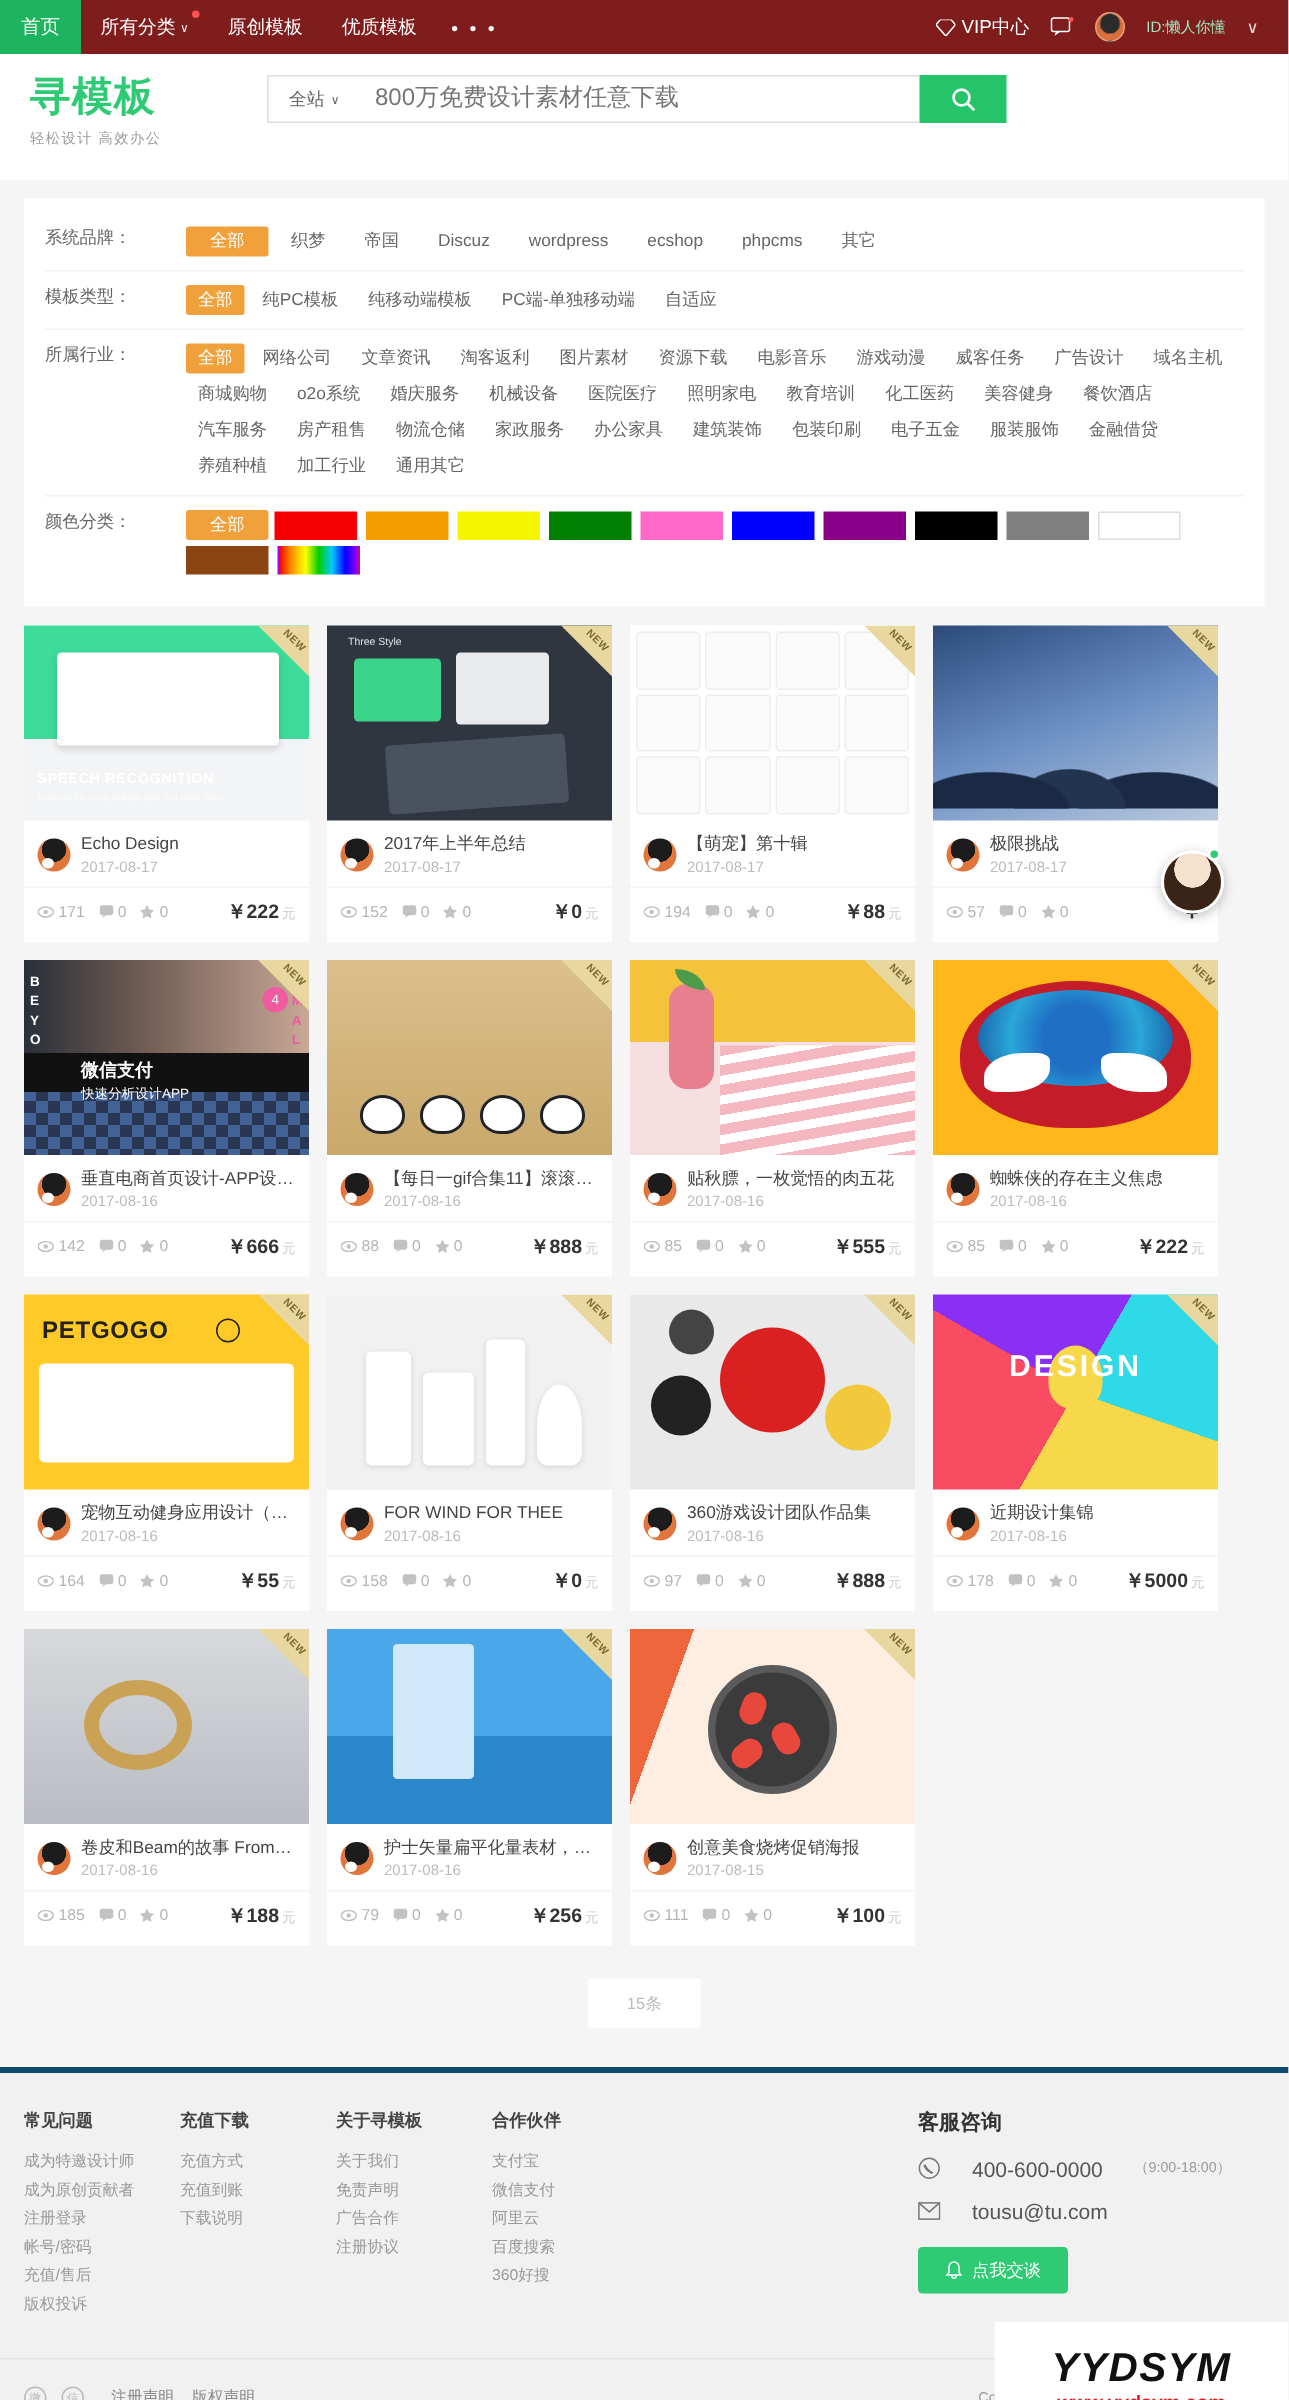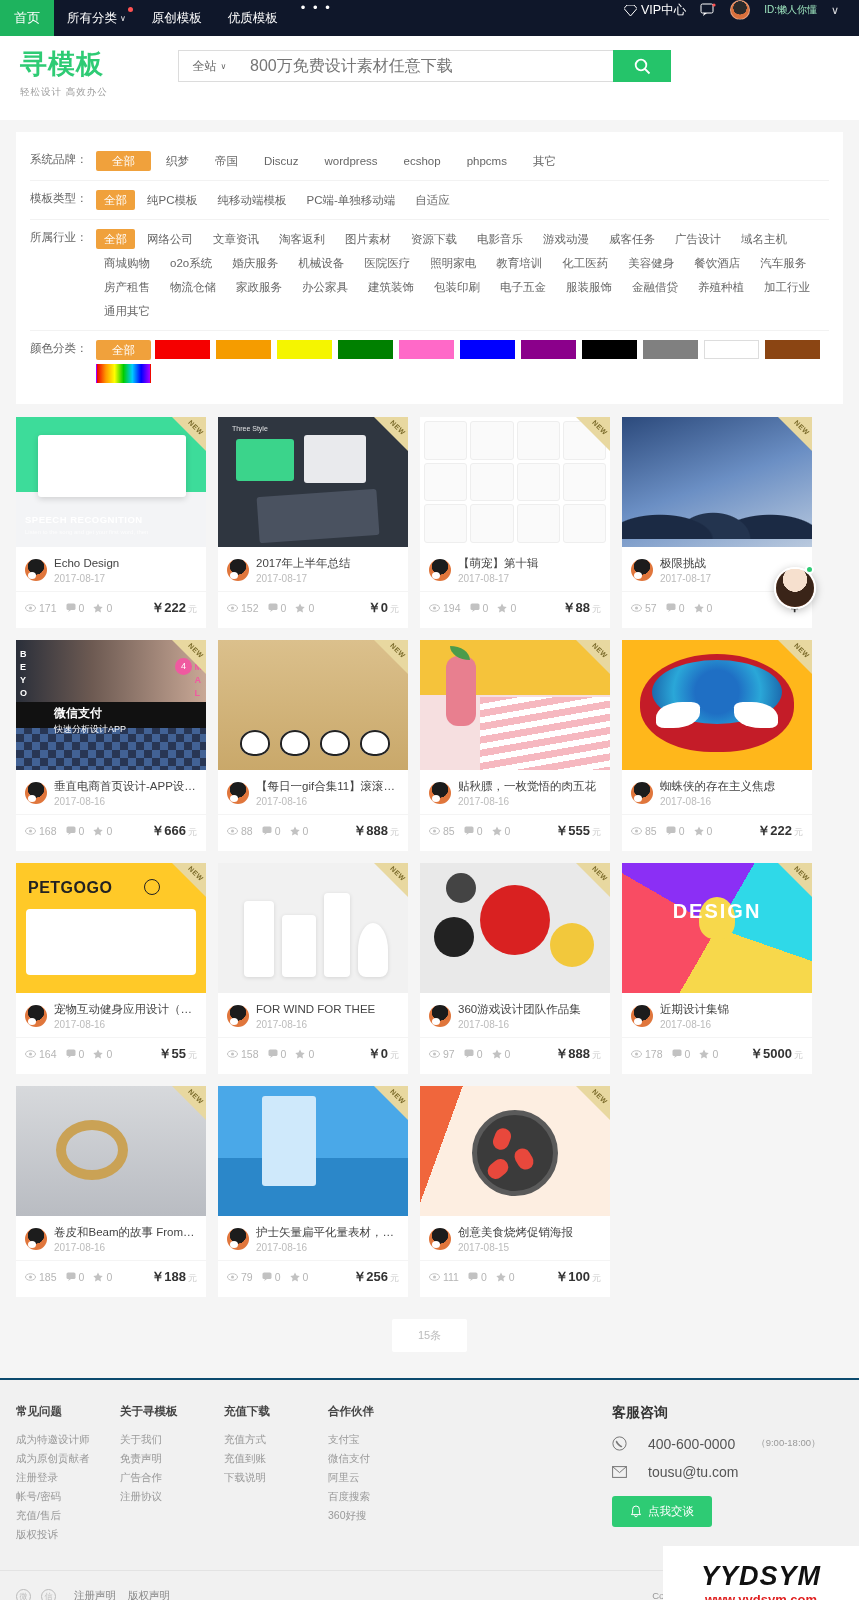--- a/index.html
+++ b/index.html
@@ -4,21 +4,21 @@
 <style>
   * { margin:0; padding:0; box-sizing:border-box; }
   body {
     width:859px; background:#f5f5f5;
     font-family:"Liberation Sans","DejaVu Sans",sans-serif;
     font-size:12px; color:#555;
   }
   a { text-decoration:none; color:inherit; }
 
   
-  .topnav{height:36px;background:#0f172a;display:flex;align-items:flex-start;padding:0 14px;color:#fff;}
+  .topnav{height:36px;background:#7f1d1d;display:flex;align-items:center;padding:0 14px;color:#fff;}
   .topnav .home{background:#1eb35e;height:36px;display:flex;align-items:center;padding:0 14px;font-size:13px;margin-left:-14px;}
   .nav-item{padding:0 13px;font-size:12.5px;display:flex;align-items:center;gap:3px;position:relative;height:36px;}
   .dot-red{position:absolute;top:7px;right:6px;width:5px;height:5px;background:#ff5252;border-radius:50%;}
   .chev{font-size:8px;opacity:.9;}
   .dots{letter-spacing:2px;padding:0 10px;font-size:13px;}
   .nav-right{margin-left:auto;display:flex;align-items:center;gap:14px;padding-right:6px;}
   .vip{display:flex;align-items:center;gap:4px;font-size:12.5px;}
   .msg-ic{position:relative;width:16px;height:14px;}
   .msg-ic svg{display:block;}
   .avatar-top{width:20px;height:20px;border-radius:50%;background:radial-gradient(circle at 50% 38%,#2b2b2b 0 46%,#d9703c 47% 100%);border:1px solid rgba(255,255,255,.35);}
@@ -38,21 +38,21 @@
   .hot{display:flex;align-items:center;gap:0;margin-top:10px;font-size:11px;color:#999;}
   .hot b{font-weight:normal;margin-right:6px;}
   .hot a{color:#2ecb74;padding:0 9px;}
 
   
   .wrap{width:827px;margin:0 auto;}
   .filter{background:#fff;margin-top:12px;padding:10px 14px 12px;}
   .frow{display:flex;align-items:flex-start;padding:7px 0;border-bottom:1px solid #f2f2f2;}
   .frow:last-child{border-bottom:none;}
   .flabel{width:66px;flex:none;font-size:11.5px;color:#666;line-height:20px;}
-  .fopts{flex:1;display:flex;flex-wrap:wrap;align-items:flex-start;}
+  .fopts{flex:1;display:flex;flex-wrap:wrap;align-items:center;margin-left:28px;}
   .fopt{font-size:11.5px;color:#666;padding:3px 11px;line-height:14px;margin:2px 4px 2px 0;}
   .fopt.all{background:#f0a13c;color:#fff;border-radius:2px;padding:3px 16px;}
   .frow.inline .fopt{padding:3px 8px;}
   .sw{width:55px;height:19px;margin:2px 6px 2px 0;display:block;border:1px solid transparent;}
   .sw.white{border:1px solid #ddd;}
 
   
   .grid{display:flex;flex-wrap:wrap;gap:12px;margin-top:13px;}
   .card{width:190px;background:#fff;position:relative;padding-bottom:2px;}
   .thumb{height:130px;position:relative;overflow:hidden;}
@@ -130,21 +130,21 @@
   
   .float-av{position:absolute;width:42px;height:42px;border-radius:50%;overflow:hidden;border:2px solid #fff;box-shadow:0 2px 8px rgba(0,0,0,.25);background:linear-gradient(180deg,#f4d9c4,#d9a183);z-index:20;}
   .float-av .hair{position:absolute;inset:0;background:radial-gradient(circle at 50% 28%,#f6e0ce 0 36%,#3a2418 37% 100%);}
   .float-dot{position:absolute;width:9px;height:9px;background:#2ecb74;border:2px solid #fff;border-radius:50%;z-index:21;}
 
   
   .pager{display:flex;justify-content:center;margin:22px 0 26px;}
   .pager .pg{background:#fff;color:#bbb;font-size:11px;padding:9px 26px;border-radius:2px;}
 
   
-  .footer{background:#f1f1f1;border-top:2px solid #0c4a6e;padding:24px 16px 26px;}
+  .footer{background:#f1f1f1;border-top:4px solid #0c4a6e;padding:24px 16px 26px;}
   .fin{width:827px;margin:0 auto;display:flex;}
   .fcol{width:104px;}
   .fcol h4{font-size:11.5px;color:#444;font-weight:bold;margin-bottom:11px;}
   .fcol a{display:block;font-size:10.5px;color:#999;line-height:19px;}
   .fcs{margin-left:180px;}
   .fcs h4{font-size:14px;color:#333;font-weight:bold;margin-bottom:14px;}
   .fline{display:flex;align-items:center;gap:21px;font-size:14px;color:#555;margin-bottom:12px;}
   .fline .tm{font-size:9.5px;color:#999;}
   .chatbtn{background:#2ecb74;color:#fff;font-size:11.5px;padding:8px 18px;border-radius:3px;display:inline-flex;align-items:center;gap:6px;margin-top:4px;}
 
@@ -503,21 +503,21 @@
             <div class="ctitle">垂直电商首页设计-APP设计4</div>
             <div class="cdate">2017-08-16</div>
           </div>
         </div>
         <div class="cstats">
           <span class="st">
             <svg width="11" height="8" viewBox="0 0 11 8">
               <ellipse cx="5.5" cy="4" rx="5" ry="3.3" fill="none" stroke="#c2c2c2"></ellipse>
               <circle cx="5.5" cy="4" r="1.5" fill="#c2c2c2"></circle>
             </svg>
-            <b style="font-weight:normal">168</b>
+            <b style="font-weight:normal">142</b>
           </span>
           <span class="st">
             <svg width="10" height="9" viewBox="0 0 10 9">
               <rect x="0.5" y="0.5" width="9" height="6.6" rx="1.6" fill="#c2c2c2"></rect>
               <path d="M3 7l-1 2 3-2z" fill="#c2c2c2"></path>
             </svg>
             <b style="font-weight:normal">0</b>
           </span>
           <span class="st">
             <svg width="10" height="10" viewBox="0 0 10 10">
@@ -975,34 +975,34 @@
       <div id="fc0">
           <a>成为特邀设计师</a>
           <a>成为原创贡献者</a>
           <a>注册登录</a>
           <a>帐号/密码</a>
           <a>充值/售后</a>
           <a>版权投诉</a>
         </div>
     </div>
     <div class="fcol">
+      <h4>充值下载</h4>
+      <div id="fc2">
+          <a>充值方式</a>
+          <a>充值到账</a>
+          <a>下载说明</a>
+        </div>
+    </div>
+    <div class="fcol">
       <h4>关于寻模板</h4>
       <div id="fc1">
           <a>关于我们</a>
           <a>免责声明</a>
           <a>广告合作</a>
           <a>注册协议</a>
-        </div>
-    </div>
-    <div class="fcol">
-      <h4>充值下载</h4>
-      <div id="fc2">
-          <a>充值方式</a>
-          <a>充值到账</a>
-          <a>下载说明</a>
         </div>
     </div>
     <div class="fcol">
       <h4>合作伙伴</h4>
       <div id="fc3">
           <a>支付宝</a>
           <a>微信支付</a>
           <a>阿里云</a>
           <a>百度搜索</a>
           <a>360好搜</a>

